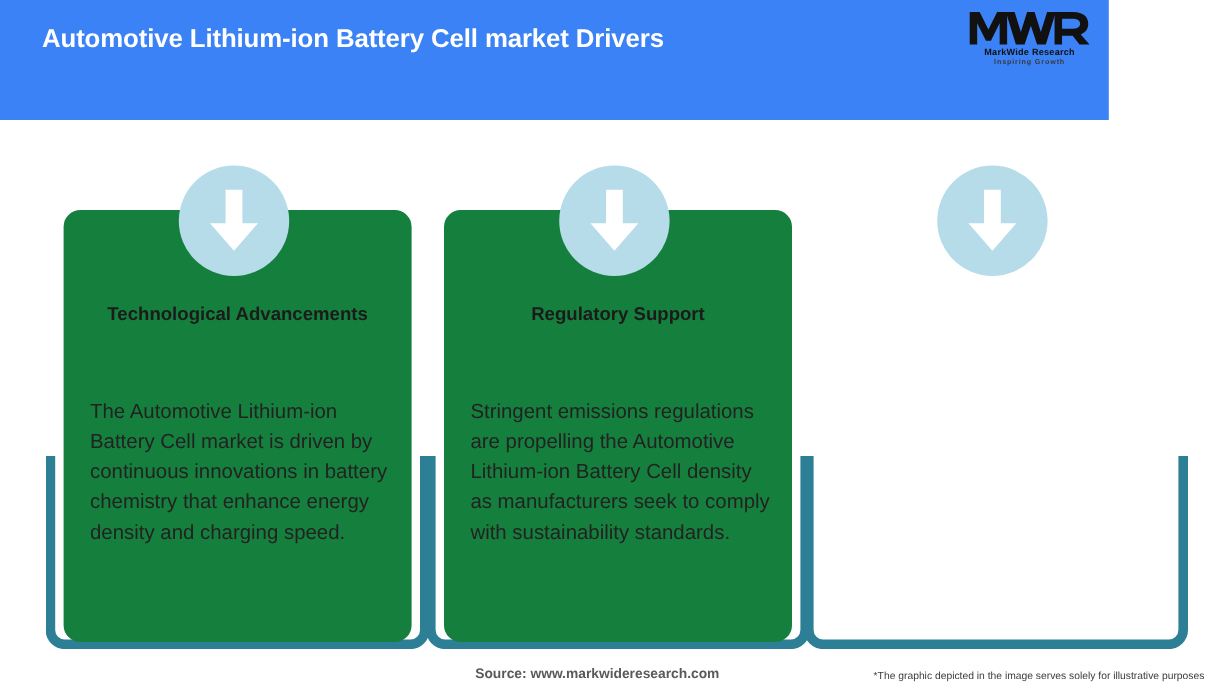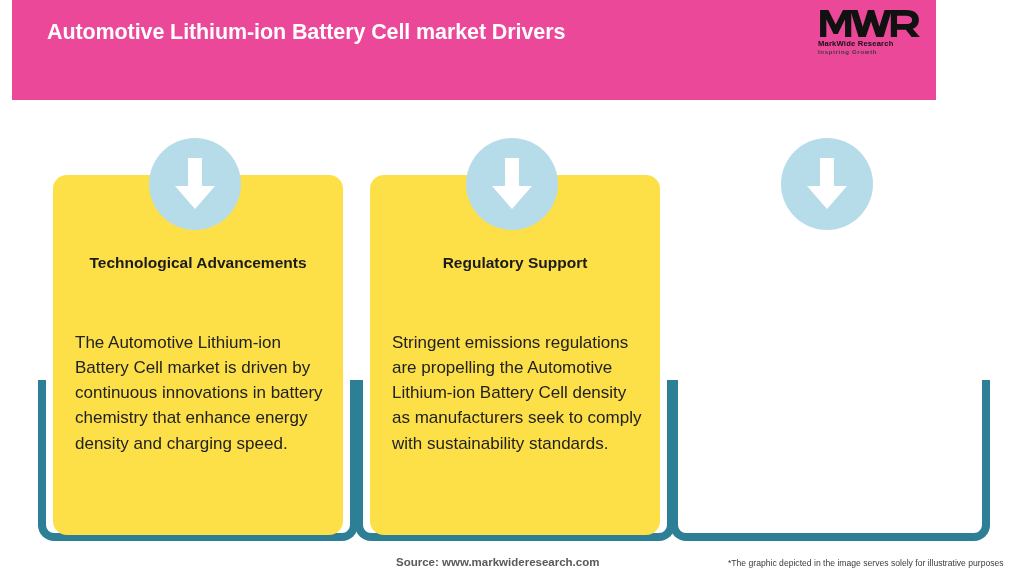--- a/index.html
+++ b/index.html
@@ -11,45 +11,45 @@
     height: 576px;
     background: #ffffff;
     font-family: "Liberation Sans", sans-serif;
     overflow: hidden;
     position: relative;
   }
 
   
   #header-bar {
     position: absolute;
-    left: 12px;
+    left: 0;
     top: 0;
     width: 924px;
     height: 100px;
-    background: #ec4899;
+    background: #3b82f6;
   }
   #page-title {
     position: absolute;
     left: 35px;
     top: 20px;
     font-size: 21.5px;
     font-weight: bold;
     color: #ffffff;
     letter-spacing: -0.1px;
     white-space: nowrap;
   }
 
   
   #brand-logo {
     position: absolute;
     right: 14px;
     top: 6px;
     width: 104px;
     height: 56px;
-    text-align: left;
+    text-align: center;
   }
   #logo-mark {
     width: 104px;
     height: 34px;
     display: block;
   }
   #logo-name {
     display: block;
     font-size: 7.6px;
     font-weight: bold;
@@ -99,21 +99,21 @@
     box-sizing: border-box;
   }
 
   
   .card-body {
     position: absolute;
     left: 15px;
     top: 75px;
     width: 290px;
     height: 360px;
-    background: #fde047;
+    background: #15803d;
     border-radius: 14px;
     box-sizing: border-box;
     padding: 0 18px;
   }
 
   
   .card-badge {
     position: absolute;
     top: 38px;
     left: 111px;

